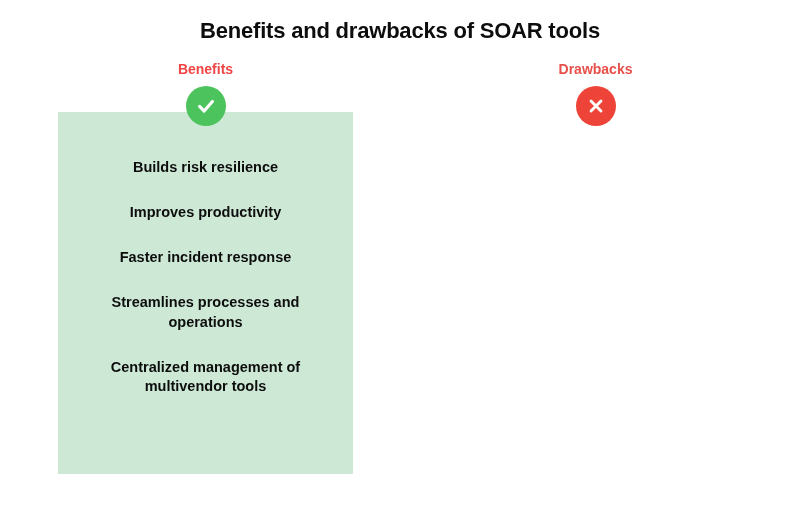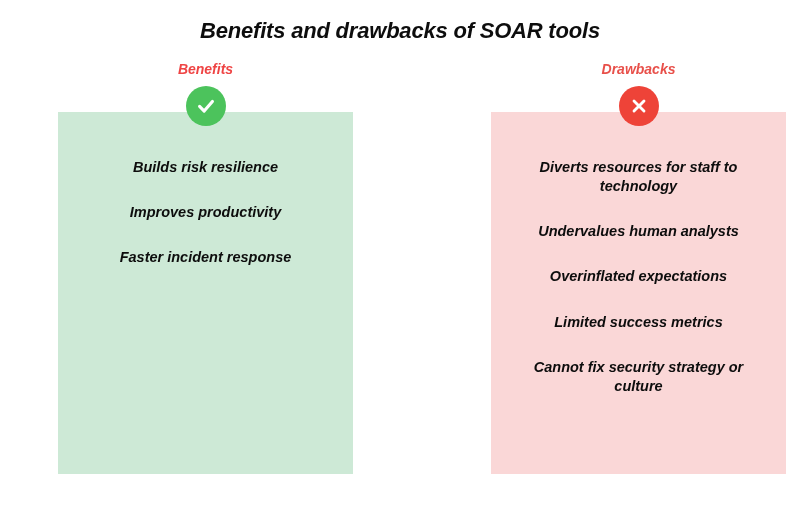--- a/index.html
+++ b/index.html
@@ -10,21 +10,20 @@
     background: #ffffff;
     font-family: "Liberation Sans", sans-serif;
     overflow: hidden;
   }
 
   .page {
     position: relative;
     width: 800px;
     height: 417px;
     background: #ffffff;
-    font-style: italic;
   }
 
   .chart-title {
     position: absolute;
     top: 18px;
     left: 0;
     width: 800px;
     text-align: center;
     font-size: 22px;
     font-weight: bold;
@@ -32,21 +31,21 @@
     letter-spacing: -0.2px;
   }
 
   .column {
     position: absolute;
     top: 62px;
     width: 295px;
   }
 
   .column-benefits { left: 58px; }
-  .column-drawbacks { left: 448px; margin-left: 43px; }
+  .column-drawbacks { left: 448px; }
 
   .column-header {
     text-align: center;
     font-size: 14px;
     font-weight: bold;
     line-height: 1;
     margin-bottom: 10px;
   }
 
   .header-benefits { color: #ef4444; }
@@ -116,39 +115,32 @@
           <path d="M5 12.5 L10 17.5 L19 7" fill="none" stroke="#ffffff" stroke-width="3.4" stroke-linecap="round" stroke-linejoin="round"></path>
         </svg>
       </div>
     </div>
 
     <div class="panel panel-benefits">
       <ul class="item-list">
         <li class="item">Builds risk resilience</li>
         <li class="item">Improves productivity</li>
         <li class="item">Faster incident response</li>
+        <li class="item">Streamlines processes and operations</li>
+        <li class="item">Centralized management of multivendor tools</li>
       </ul>
     </div>
   </div>
 
   <div class="column column-drawbacks">
     <div class="column-header header-drawbacks">Drawbacks</div>
 
     <div class="icon-wrap">
       <div class="badge badge-cross">
         <svg width="20" height="20" viewBox="0 0 24 24" aria-hidden="true">
           <path d="M6 6 L18 18 M18 6 L6 18" fill="none" stroke="#ffffff" stroke-width="3.4" stroke-linecap="round"></path>
         </svg>
       </div>
     </div>
 
-    <div class="panel panel-drawbacks">
-      <ul class="item-list">
-        <li class="item">Diverts resources for staff to technology</li>
-        <li class="item">Undervalues human analysts</li>
-        <li class="item">Overinflated expectations</li>
-        <li class="item">Limited success metrics</li>
-        <li class="item">Cannot fix security strategy or culture</li>
-      </ul>
-    </div>
   </div>
 
 </div>
 
 </body></html>

